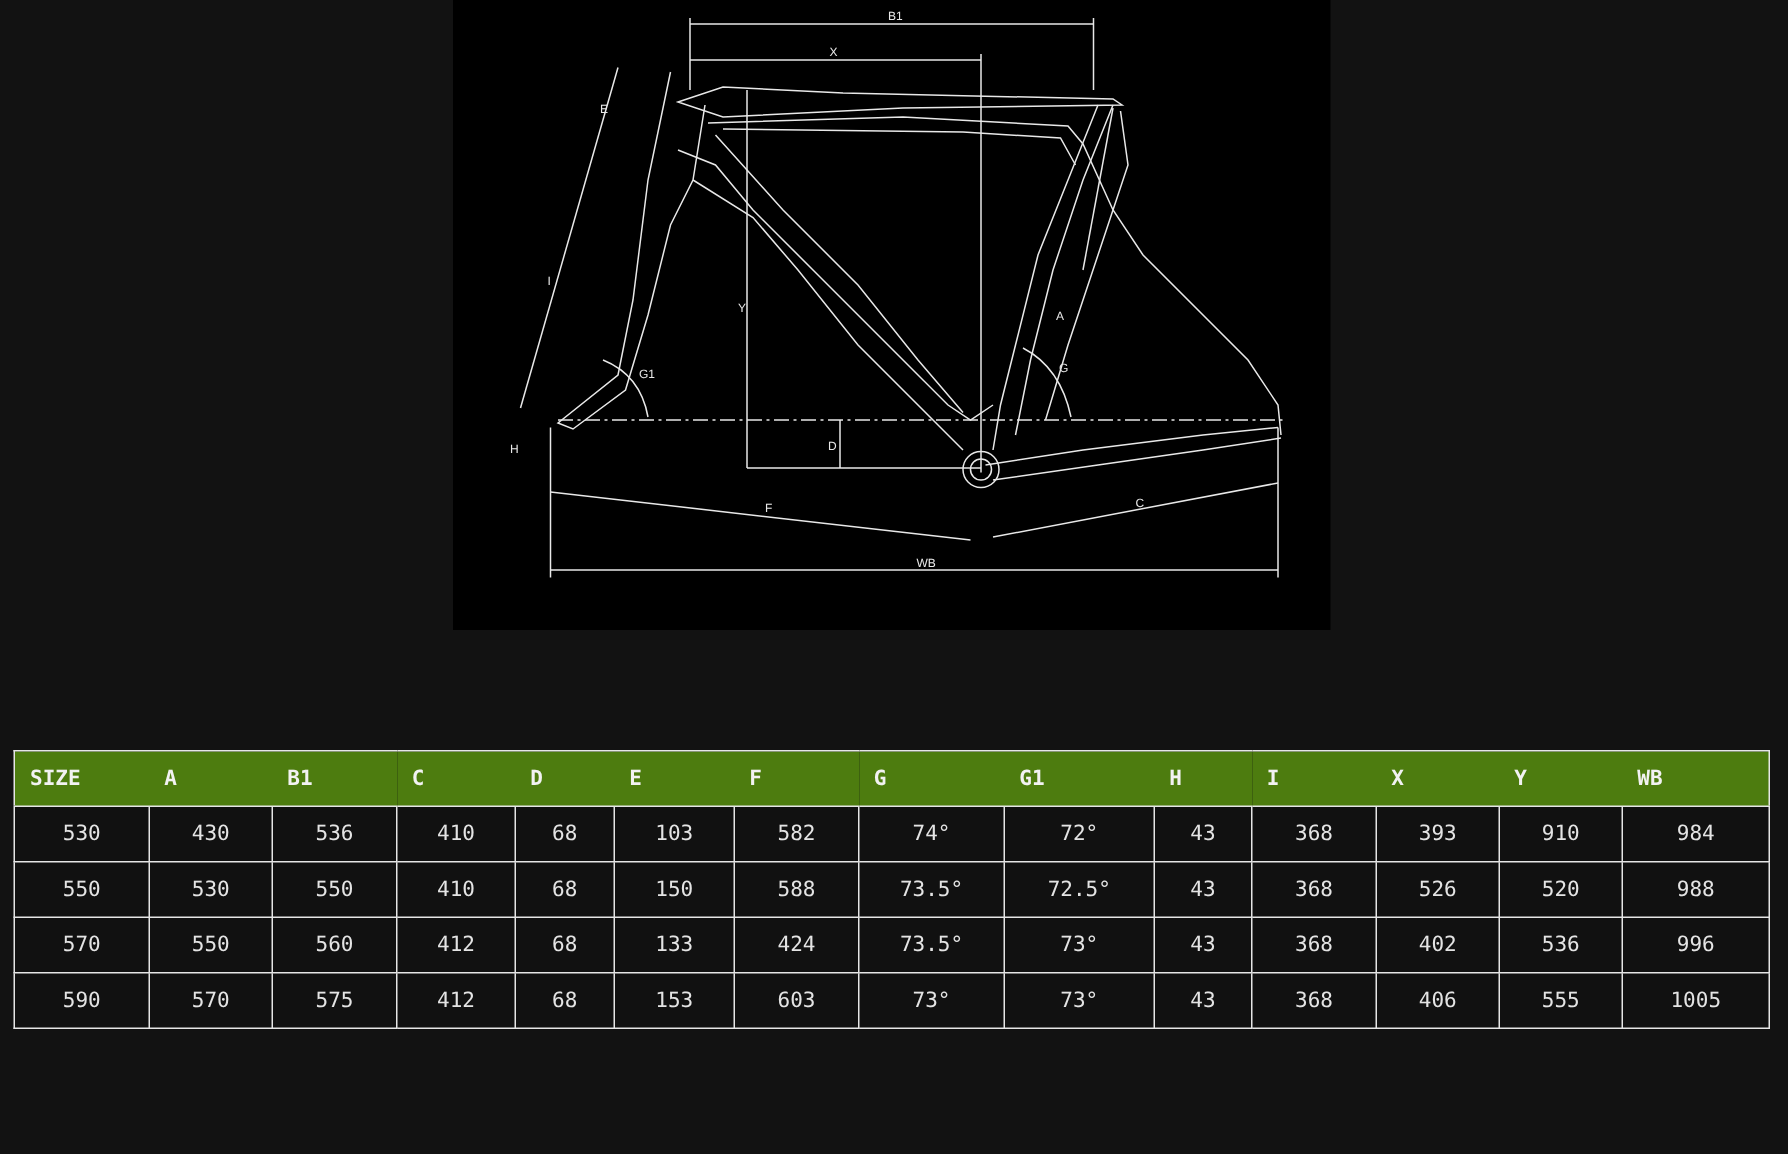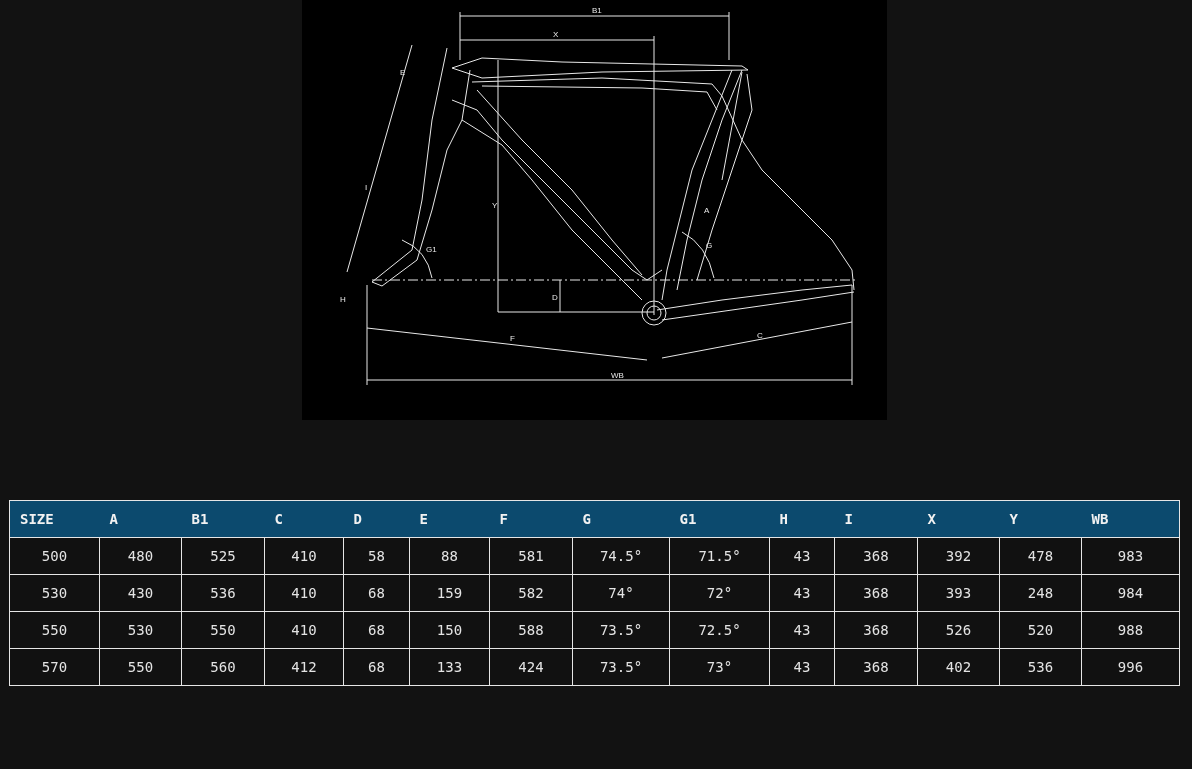--- a/index.html
+++ b/index.html
@@ -3,21 +3,21 @@
 <meta charset="utf-8">
 <style>
   html, body { margin:0; padding:0; }
   body { width:1192px; height:769px; background:#121212; position:relative; overflow:hidden;
          font-family:"DejaVu Sans Mono","Liberation Mono",monospace; color:#e8e8e8; }
   .diagram { position:absolute; left:302px; top:0; width:585px; height:420px; background:#000; }
   .diagram svg { width:100%; height:100%; display:block; }
   .geo-table { position:absolute; left:9px; top:500px; width:1170px; border-collapse:collapse;
                table-layout:fixed; border:1px solid #e6e6e6; }
   .geo-table th { height:36px; text-align:left; padding:0 0 0 10px; font-weight:bold; font-size:14px;
-                  color:#f2f2f2; background:#0c4a6e; border-bottom:1px solid #e6e6e6; }
+                  color:#f2f2f2; background:#4d7c0f; border-bottom:1px solid #e6e6e6; }
   .geo-table td { height:36px; text-align:center; font-size:14px; color:#e4e4e4;
                   border:1px solid #e6e6e6; background:#111; padding:0; }
 </style>
 </head>
 <body>
 
 <div class="diagram">
   <svg viewBox="0 0 585 420" fill="none" stroke="#e8e8e8" stroke-width="1">
 
     <line x1="158" y1="16" x2="427" y2="16"></line>
@@ -115,49 +115,33 @@
       <th>G1</th>
       <th>H</th>
       <th>I</th>
       <th>X</th>
       <th>Y</th>
       <th>WB</th>
     </tr>
   </thead>
   <tbody id="tbody">
       <tr>
-        <td>500</td>
-        <td>480</td>
-        <td>525</td>
-        <td>410</td>
-        <td>58</td>
-        <td>88</td>
-        <td>581</td>
-        <td>74.5°</td>
-        <td>71.5°</td>
-        <td>43</td>
-        <td>368</td>
-        <td>392</td>
-        <td>478</td>
-        <td>983</td>
-      </tr>
-      <tr>
         <td>530</td>
         <td>430</td>
         <td>536</td>
         <td>410</td>
         <td>68</td>
-        <td>159</td>
+        <td>103</td>
         <td>582</td>
         <td>74°</td>
         <td>72°</td>
         <td>43</td>
         <td>368</td>
         <td>393</td>
-        <td>248</td>
+        <td>910</td>
         <td>984</td>
       </tr>
       <tr>
         <td>550</td>
         <td>530</td>
         <td>550</td>
         <td>410</td>
         <td>68</td>
         <td>150</td>
         <td>588</td>
@@ -178,14 +162,30 @@
         <td>133</td>
         <td>424</td>
         <td>73.5°</td>
         <td>73°</td>
         <td>43</td>
         <td>368</td>
         <td>402</td>
         <td>536</td>
         <td>996</td>
       </tr>
+      <tr>
+        <td>590</td>
+        <td>570</td>
+        <td>575</td>
+        <td>412</td>
+        <td>68</td>
+        <td>153</td>
+        <td>603</td>
+        <td>73°</td>
+        <td>73°</td>
+        <td>43</td>
+        <td>368</td>
+        <td>406</td>
+        <td>555</td>
+        <td>1005</td>
+      </tr>
     </tbody>
 </table>
 
 </body></html>

